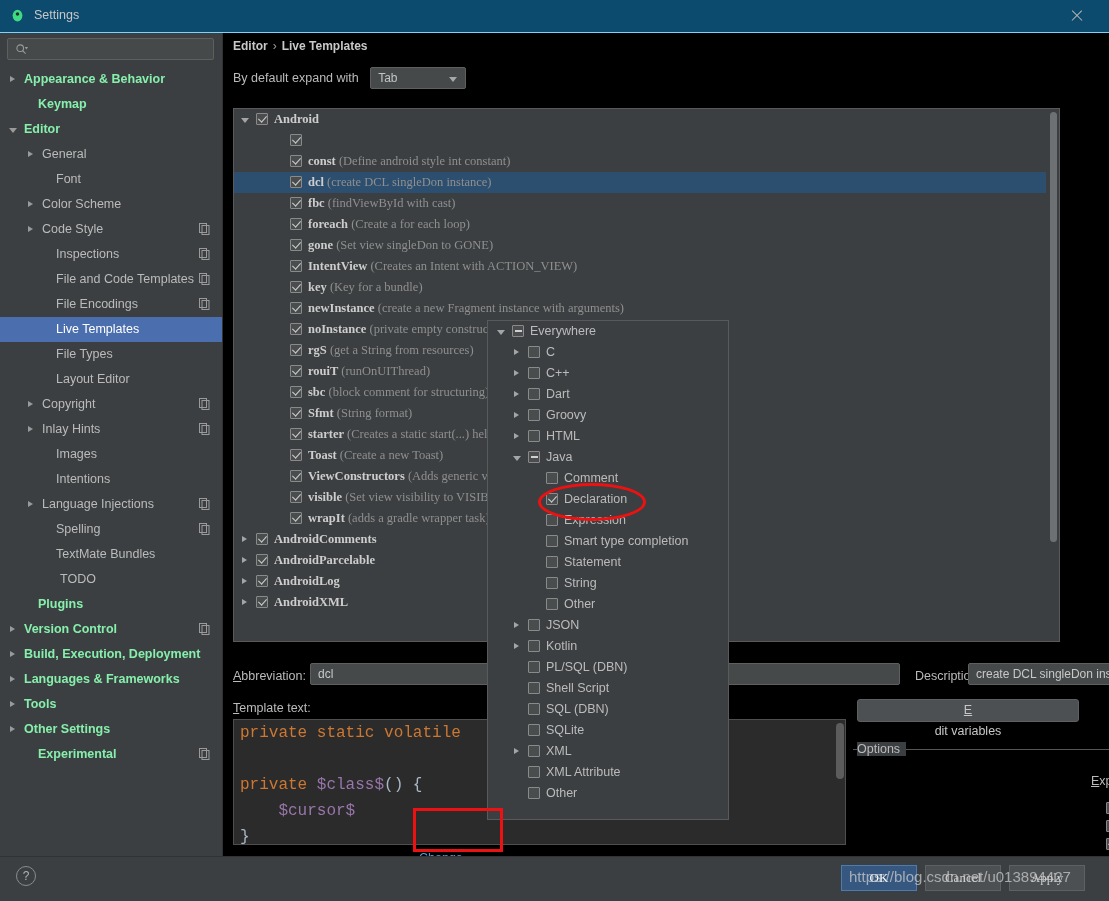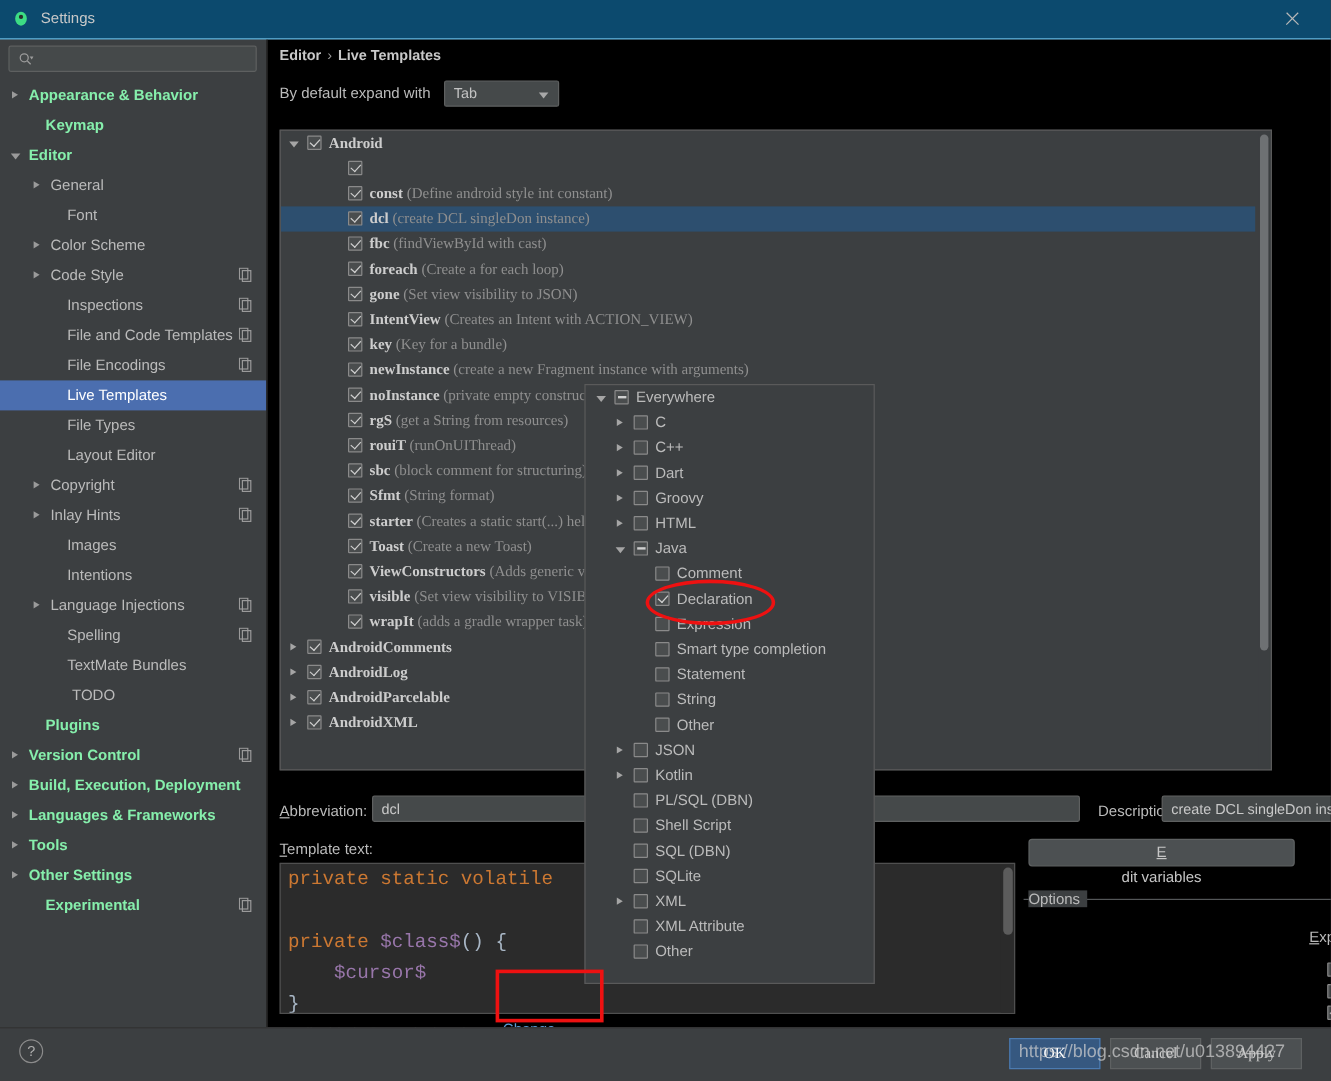--- a/index.html
+++ b/index.html
@@ -326,21 +326,21 @@
           <div class="trow">
             <span class="chk on" style="left:56px"></span>
             <span class="tname" style="left:74px">fbc <span class="tdesc">(findViewById with cast)</span></span>
           </div>
           <div class="trow">
             <span class="chk on" style="left:56px"></span>
             <span class="tname" style="left:74px">foreach <span class="tdesc">(Create a for each loop)</span></span>
           </div>
           <div class="trow">
             <span class="chk on" style="left:56px"></span>
-            <span class="tname" style="left:74px">gone <span class="tdesc">(Set view visibility to JSON)</span></span>
+            <span class="tname" style="left:74px">gone <span class="tdesc">(Set view singleDon to GONE)</span></span>
           </div>
           <div class="trow">
             <span class="chk on" style="left:56px"></span>
             <span class="tname" style="left:74px">IntentView <span class="tdesc">(Creates an Intent with ACTION_VIEW)</span></span>
           </div>
           <div class="trow">
             <span class="chk on" style="left:56px"></span>
             <span class="tname" style="left:74px">key <span class="tdesc">(Key for a bundle)</span></span>
           </div>
           <div class="trow">
@@ -388,26 +388,26 @@
             <span class="tname" style="left:74px">wrapIt <span class="tdesc">(adds a gradle wrapper task)</span></span>
           </div>
           <div class="trow">
             <span class="tarrow" style="left:8px"></span>
             <span class="chk on" style="left:22px"></span>
             <span class="tname" style="left:40px">AndroidComments</span>
           </div>
           <div class="trow">
             <span class="tarrow" style="left:8px"></span>
             <span class="chk on" style="left:22px"></span>
-            <span class="tname" style="left:40px">AndroidLog</span>
+            <span class="tname" style="left:40px">AndroidParcelable</span>
           </div>
           <div class="trow">
             <span class="tarrow" style="left:8px"></span>
             <span class="chk on" style="left:22px"></span>
-            <span class="tname" style="left:40px">AndroidParcelable</span>
+            <span class="tname" style="left:40px">AndroidLog</span>
           </div>
           <div class="trow">
             <span class="tarrow" style="left:8px"></span>
             <span class="chk on" style="left:22px"></span>
             <span class="tname" style="left:40px">AndroidXML</span>
           </div>
         </div>
       <div class="tscroll">
         <div class="thumb"></div>
       </div>

